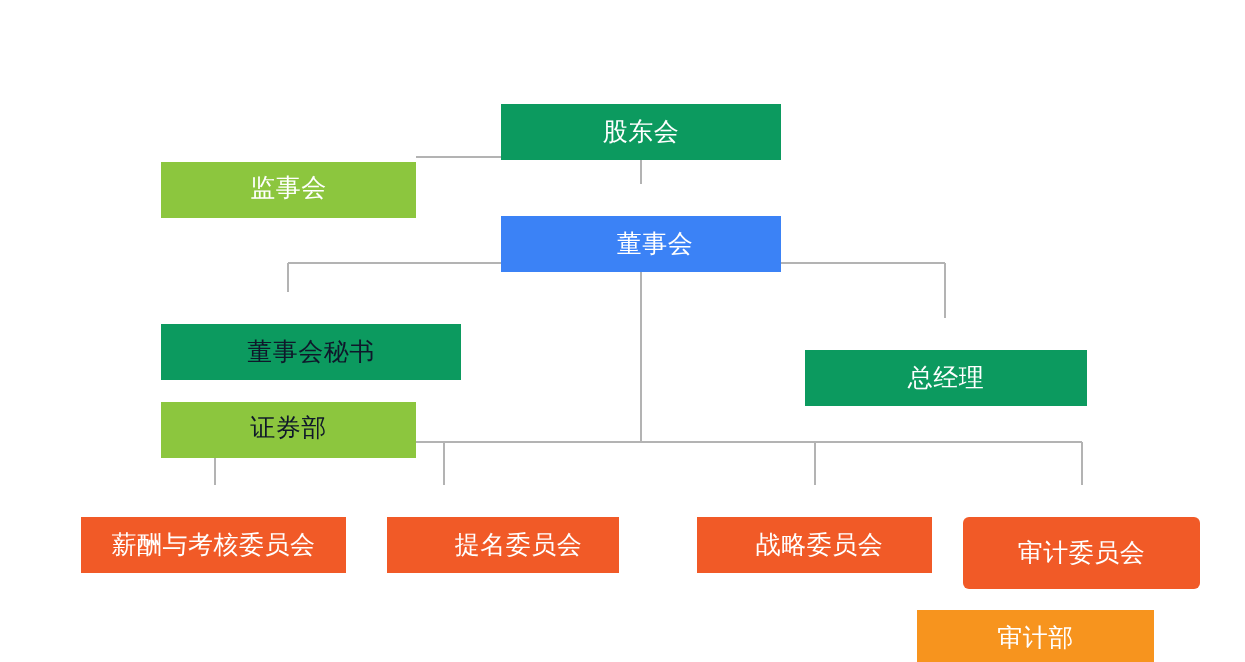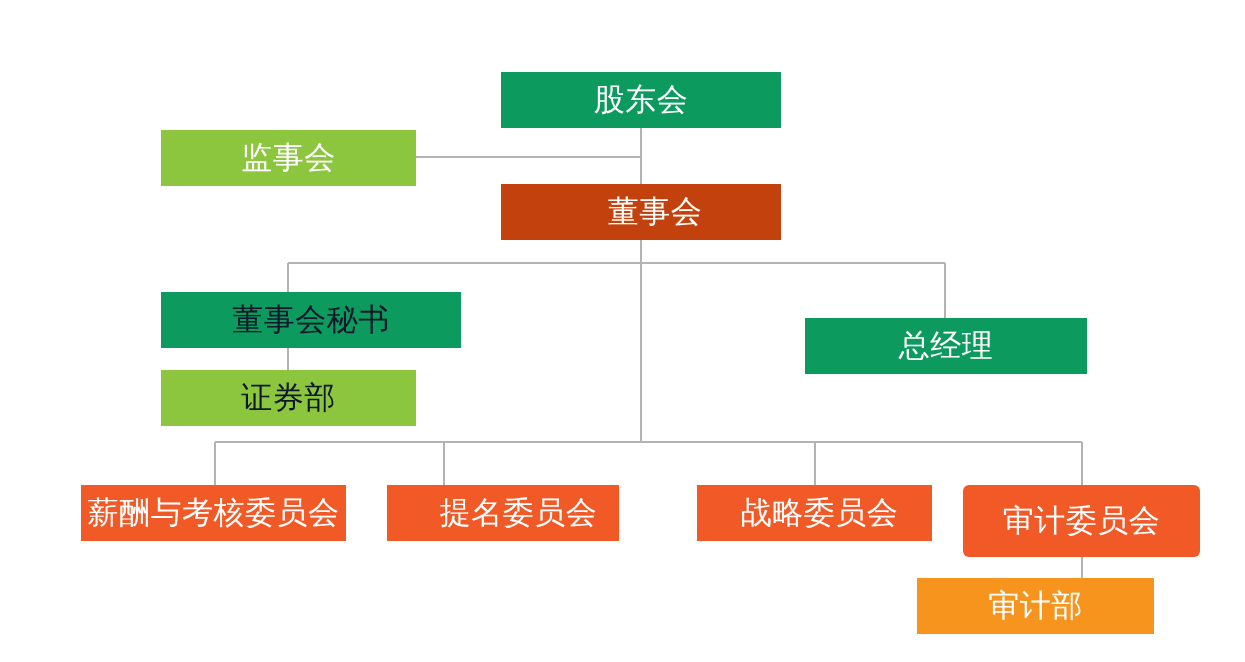--- a/index.html
+++ b/index.html
@@ -26,30 +26,31 @@
     height: 662px;
     pointer-events: none;
   }
   .node {
     position: absolute;
     box-sizing: border-box;
     display: flex;
     align-items: center;
     justify-content: center;
     color: #ffffff;
-    font-size: 31px;
+    font-size: 25px;
     font-weight: 400;
     line-height: 1.1;
     letter-spacing: 0.5px;
     white-space: nowrap;
     text-align: left;
     user-select: none;
+    margin-top: 32px;
   }
   .node-green-dark { background: #0c9a5f; }
-  .node-green-light { background: #8cc63e; }
+  .node-green-light { background: #8cc63e; font-family: Liberation Mono, monospace; }
   .node-orange-red { background: #f15a27; }
   .node-amber { background: #f7941e; }
 </style>
 </head>
 <body>
 
 <div id="chart-canvas">
 
   <svg class="conn-layer" viewBox="0 0 1245 662" width="1245" height="662" aria-hidden="true">
     <g id="connector-group">
@@ -69,21 +70,21 @@
       </g>
   </svg>
 
   <div id="node-layer">
       <div class="node node-green-dark" style="left: 501px; top: 72px; width: 280px; height: 56px; background: rgb(12, 154, 95); color: rgb(255, 255, 255);">
         <span>股东会</span>
       </div>
       <div class="node node-green-light" style="left: 161px; top: 130px; width: 255px; height: 56px; background: rgb(140, 198, 62); color: rgb(255, 255, 255);">
         <span>监事会</span>
       </div>
-      <div class="node node-green-dark" style="left: 501px; top: 184px; width: 280px; height: 56px; background: #c2410c; color: rgb(255, 255, 255); padding-left: 28px;">
+      <div class="node node-green-dark" style="left: 501px; top: 184px; width: 280px; height: 56px; background: #3b82f6; color: rgb(255, 255, 255); padding-left: 28px;">
         <span>董事会</span>
       </div>
       <div class="node node-green-dark" style="left: 161px; top: 292px; width: 300px; height: 56px; background: rgb(12, 154, 95); color: #0f172a;">
         <span>董事会秘书</span>
       </div>
       <div class="node node-green-light" style="left: 161px; top: 370px; width: 255px; height: 56px; background: rgb(140, 198, 62); color: #0f172a;">
         <span>证券部</span>
       </div>
       <div class="node node-green-dark" style="left: 805px; top: 318px; width: 282px; height: 56px; background: rgb(12, 154, 95); color: #ffffff;">
         <span>总经理</span>

